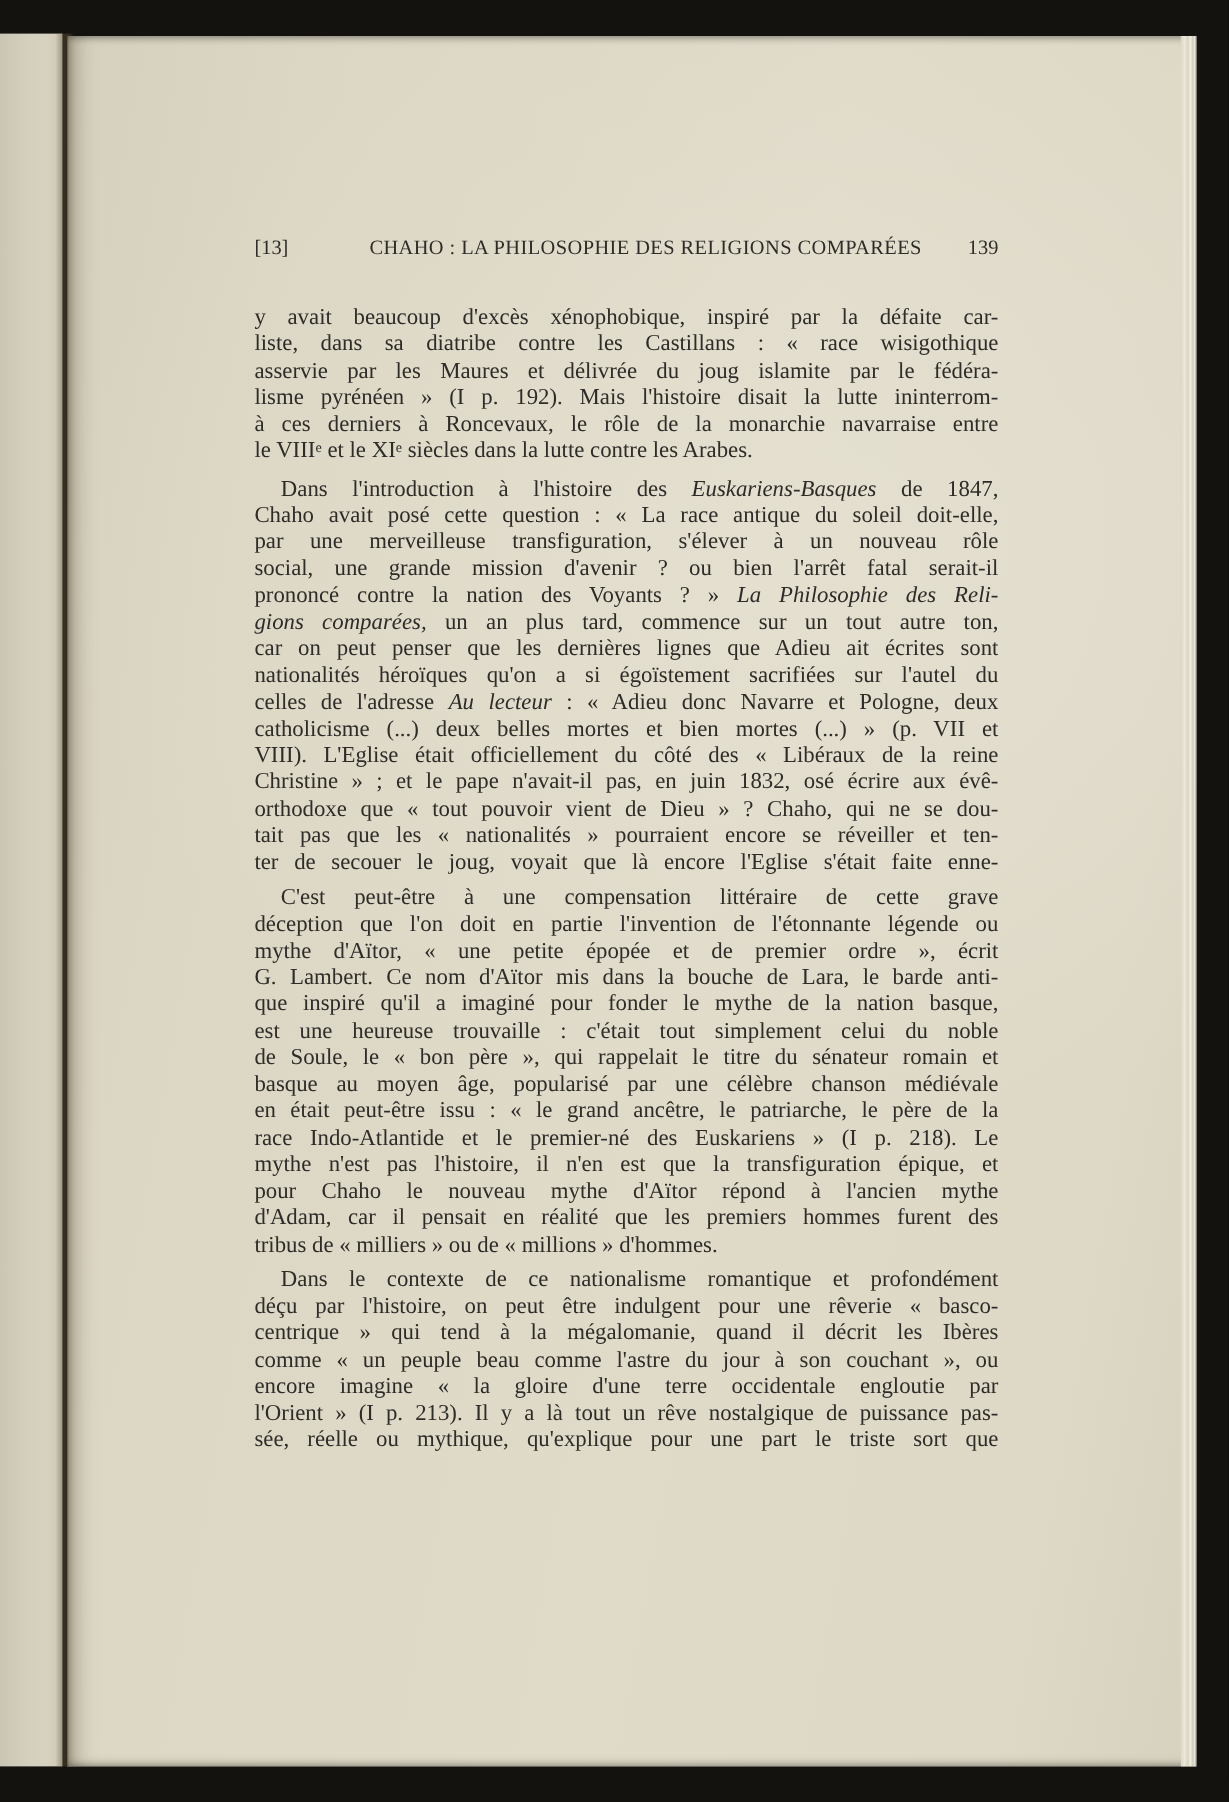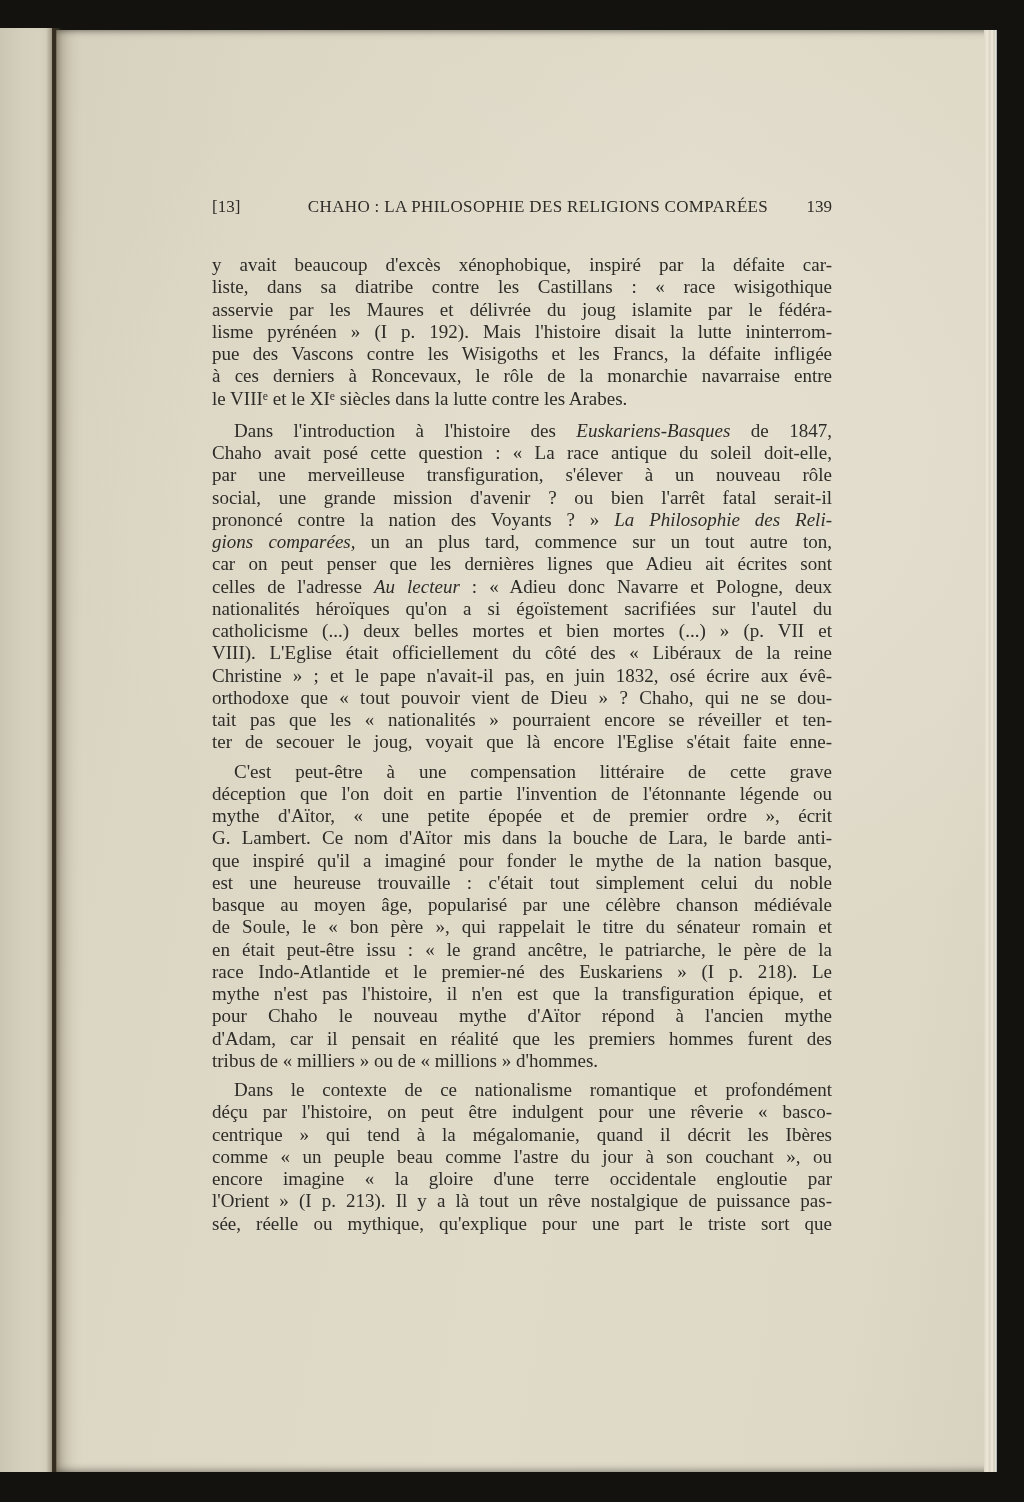--- a/index.html
+++ b/index.html
@@ -68,50 +68,49 @@
       <span class="ref">[13]</span>
       <span class="ttl">CHAHO : LA PHILOSOPHIE DES RELIGIONS COMPARÉES</span>
       <span class="pg">139</span>
     </div>
     <div class="text-block" id="text-block">
         <div class="para">
           <div class="line"><span>y avait beaucoup d'excès xénophobique, inspiré par la défaite car-</span></div>
           <div class="line"><span>liste, dans sa diatribe contre les Castillans : « race wisigothique</span></div>
           <div class="line"><span>asservie par les Maures et délivrée du joug islamite par le fédéra-</span></div>
           <div class="line"><span>lisme pyrénéen » (I p. 192). Mais l'histoire disait la lutte ininterrom-</span></div>
-          <div class="line"><span>pue des Vascons contre les Wisigoths et les Francs, la défaite infligée</span></div>
           <div class="line"><span>à ces derniers à Roncevaux, le rôle de la monarchie navarraise entre</span></div>
           <div class="line noj"><span>le VIII</span><span class="sup">e</span><span> et le XI</span><span class="sup">e</span><span> siècles dans la lutte contre les Arabes.</span></div>
         </div>
         <div class="para">
           <div class="line ind"><span>Dans l'introduction à l'histoire des </span><span class="it">Euskariens-Basques</span><span> de 1847,</span></div>
           <div class="line"><span>Chaho avait posé cette question : « La race antique du soleil doit-elle,</span></div>
           <div class="line"><span>par une merveilleuse transfiguration, s'élever à un nouveau rôle</span></div>
           <div class="line"><span>social, une grande mission d'avenir ? ou bien l'arrêt fatal serait-il</span></div>
           <div class="line"><span>prononcé contre la nation des Voyants ? » </span><span class="it">La Philosophie des Reli-</span></div>
           <div class="line"><span class="it">gions comparées,</span><span> un an plus tard, commence sur un tout autre ton,</span></div>
           <div class="line"><span>car on peut penser que les dernières lignes que Adieu ait écrites sont</span></div>
+          <div class="line"><span>nationalités héroïques qu'on a si égoïstement sacrifiées sur l'autel du</span></div>
           <div class="line"><span>celles de l'adresse </span><span class="it">Au lecteur</span><span> : « Adieu donc Navarre et Pologne, deux</span></div>
-          <div class="line"><span>nationalités héroïques qu'on a si égoïstement sacrifiées sur l'autel du</span></div>
           <div class="line"><span>catholicisme (...) deux belles mortes et bien mortes (...) » (p. VII et</span></div>
           <div class="line"><span>VIII). L'Eglise était officiellement du côté des « Libéraux de la reine</span></div>
           <div class="line"><span>Christine » ; et le pape n'avait-il pas, en juin 1832, osé écrire aux évê-</span></div>
           <div class="line"><span>orthodoxe que « tout pouvoir vient de Dieu » ? Chaho, qui ne se dou-</span></div>
           <div class="line"><span>tait pas que les « nationalités » pourraient encore se réveiller et ten-</span></div>
           <div class="line"><span>ter de secouer le joug, voyait que là encore l'Eglise s'était faite enne-</span></div>
         </div>
         <div class="para">
           <div class="line ind"><span>C'est peut-être à une compensation littéraire de cette grave</span></div>
           <div class="line"><span>déception que l'on doit en partie l'invention de l'étonnante légende ou</span></div>
           <div class="line"><span>mythe d'Aïtor, « une petite épopée et de premier ordre », écrit</span></div>
           <div class="line"><span>G. Lambert. Ce nom d'Aïtor mis dans la bouche de Lara, le barde anti-</span></div>
           <div class="line"><span>que inspiré qu'il a imaginé pour fonder le mythe de la nation basque,</span></div>
           <div class="line"><span>est une heureuse trouvaille : c'était tout simplement celui du noble</span></div>
+          <div class="line"><span>de Soule, le « bon père », qui rappelait le titre du sénateur romain et</span></div>
           <div class="line"><span>basque au moyen âge, popularisé par une célèbre chanson médiévale</span></div>
-          <div class="line"><span>de Soule, le « bon père », qui rappelait le titre du sénateur romain et</span></div>
           <div class="line"><span>en était peut-être issu : « le grand ancêtre, le patriarche, le père de la</span></div>
           <div class="line"><span>race Indo-Atlantide et le premier-né des Euskariens » (I p. 218). Le</span></div>
           <div class="line"><span>mythe n'est pas l'histoire, il n'en est que la transfiguration épique, et</span></div>
           <div class="line"><span>pour Chaho le nouveau mythe d'Aïtor répond à l'ancien mythe</span></div>
           <div class="line"><span>d'Adam, car il pensait en réalité que les premiers hommes furent des</span></div>
           <div class="line noj"><span>tribus de « milliers » ou de « millions » d'hommes.</span></div>
         </div>
         <div class="para">
           <div class="line ind"><span>Dans le contexte de ce nationalisme romantique et profondément</span></div>
           <div class="line"><span>déçu par l'histoire, on peut être indulgent pour une rêverie « basco-</span></div>

